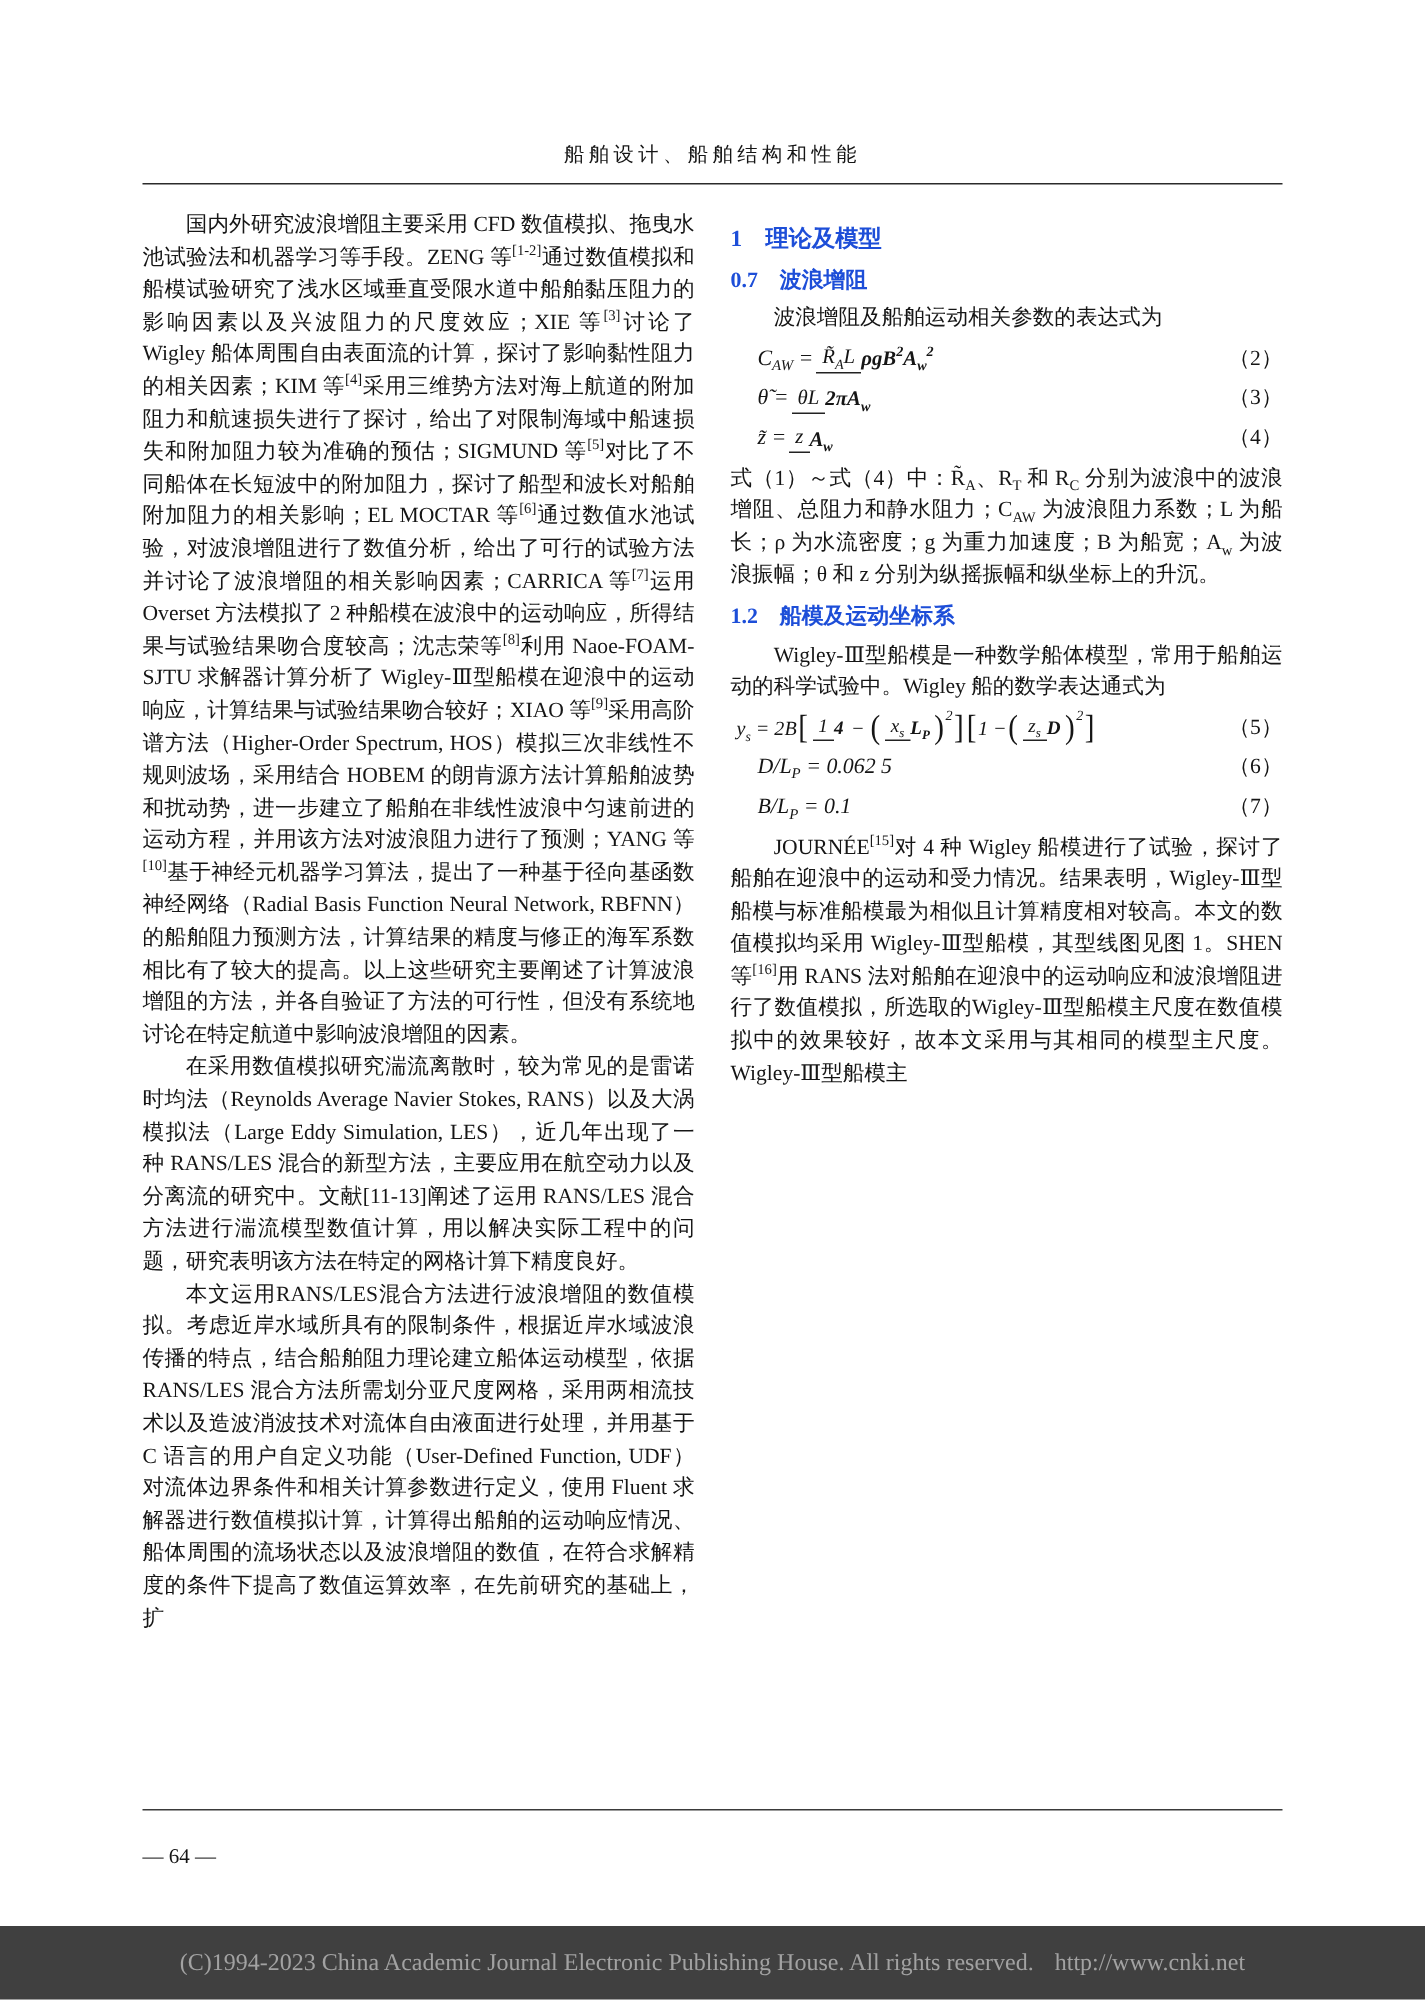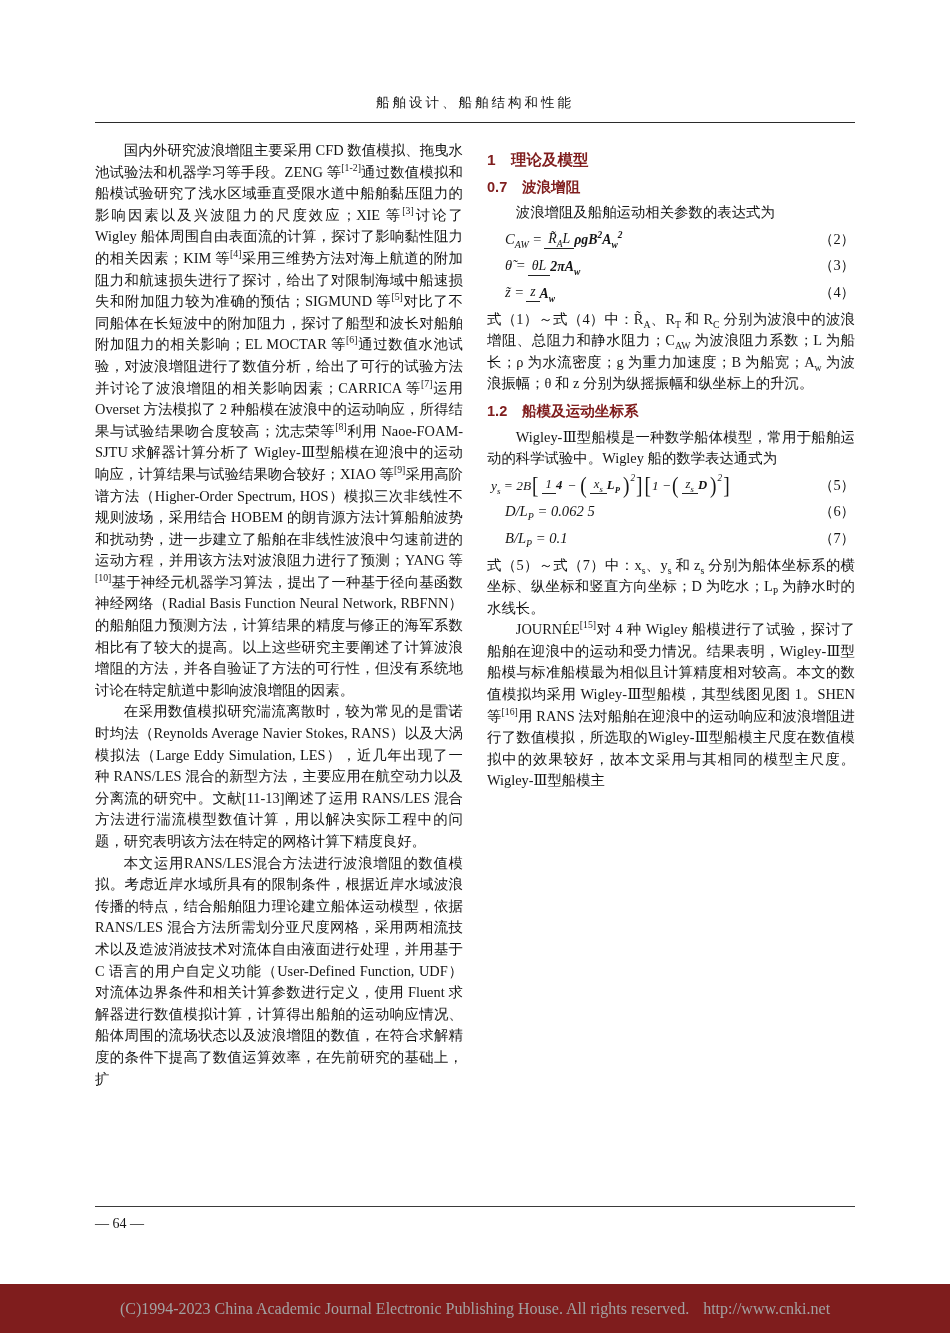--- a/index.html
+++ b/index.html
@@ -19,22 +19,22 @@
   }
   .col {
     width:368px; font-size:14.4px; line-height:21.6px; text-align:justify;
     text-justify:inter-ideograph;
   }
   p { margin:0; }
   .indent { text-indent:2em; }
   sub { font-size:0.68em; line-height:0; }
   sup { font-size:0.68em; line-height:0; }
   h2, h3 {
-    font-family:Liberation Sans, sans-serif;
-    font-weight:700; color:#7f1d1d;
+    font-family:Liberation Serif, serif;
+    font-weight:700; color:#1d4ed8;
   }
   h2 { font-size:15.5px; margin:9px 0 5px; }
   h3 { font-size:14.6px; margin:6px 0 4px; }
   .eq-row {
     display:flex; align-items:center; margin:5px 0; font-size:14.6px;
   }
   .eq-body {
     display:flex; align-items:center; flex:1; padding-left:18px;
     font-style:italic;
   }
@@ -47,26 +47,26 @@
   .frac .fn { border-bottom:1px solid #222; padding:0 4px 1px; text-align:center; }
   .frac .fd { padding-top:1px; text-align:center;font-weight:bold; }
   .brk {
     display:inline-block; font-style:normal; font-size:1.45em;
     transform:scaleY(1.15); margin:0 1px; font-weight:400;
   }
   .op { margin:0 3px; }
   .exp { align-self:flex-start; margin-top:3px; font-size:0.7em; }
   .footer {
     position:absolute; left:95px; width:760px; top:1206px;
-    border-top:1px solid #3a3a3a; padding-top:9px;
+    border-top:1px solid #3a3a3a; padding-top:24px;
     font-size:14px; text-align:left;
   }
   .bottom-bar {
     position:absolute; left:0; bottom:0; width:950px; height:49px;
-    background:#7f1d1d; color:#a2a2a2;
+    background:#404040; color:#a2a2a2;
     display:flex; align-items:center; justify-content:center; gap:14px;
     font-size:16px;
   }
   .bottom-bar .url { color:#a2a2a2; text-decoration:none;text-align:right; }
 </style>
 </head>
 <body>
 
 <div class="running-head">
   <span>船舶设计、船舶结构和性能</span>
@@ -165,21 +165,20 @@
       <span class="eq-no">（6）</span>
     </div>
 
     <div class="eq-row">
       <span class="eq-body">
           <span><span>B/L</span><sub>P</sub><span> = 0.1</span></span>
         </span>
       <span class="eq-no">（7）</span>
     </div>
 
-    <p><span>式（5）～式（7）中：</span><span>x</span><sub>s</sub><span>、y</span><sub>s</sub><span> 和 z</span><sub>s</sub><span> 分别为船体坐标系的横坐标、纵坐标和竖直方向坐标；D 为吃水；L</span><sub>P</sub><span> 为静水时的水线长。</span></p>
     <p class="indent"><span>JOURNÉE</span><sup>[15]</sup><span>对 4 种 Wigley 船模进行了试验，探讨了船舶在迎浪中的运动和受力情况。结果表明，Wigley-Ⅲ型船模与标准船模最为相似且计算精度相对较高。本文的数值模拟均采用 Wigley-Ⅲ型船模，其型线图见图 1。SHEN 等</span><sup>[16]</sup><span>用 RANS 法对船舶在迎浪中的运动响应和波浪增阻进行了数值模拟，所选取的Wigley-Ⅲ型船模主尺度在数值模拟中的效果较好，故本文采用与其相同的模型主尺度。Wigley-Ⅲ型船模主</span></p>
   </div>
 
 </div>
 
 <div class="footer">
   <span>— 64 —</span>
 </div>
 
 <div class="bottom-bar">

